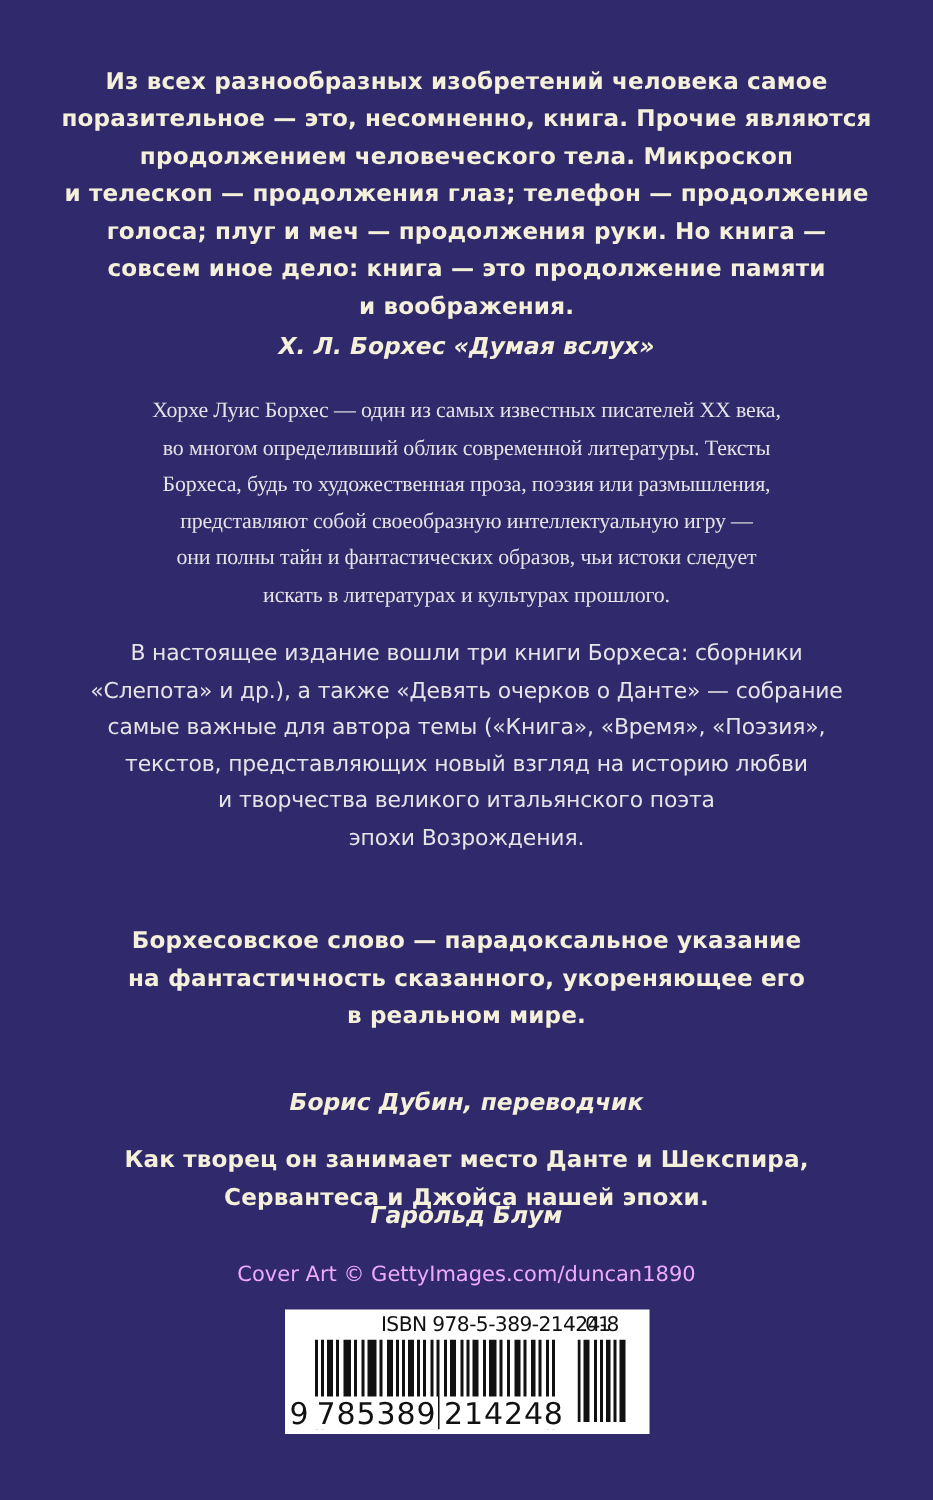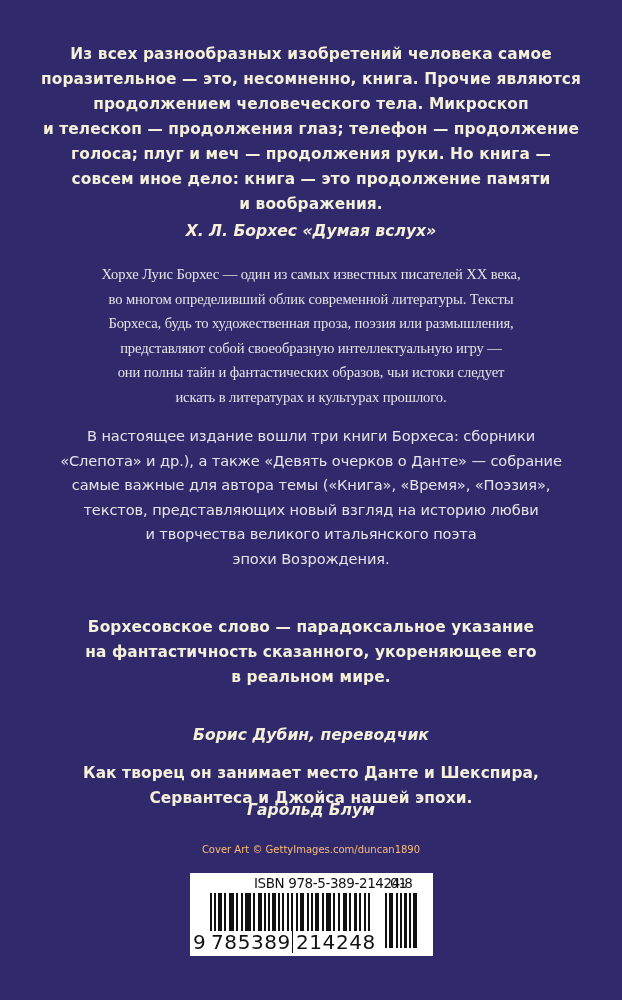--- a/index.html
+++ b/index.html
@@ -39,22 +39,22 @@
       line-height: 25px;
       color: #f4f0da;
     }
     .para {
       font-size: 14.6px;
       line-height: 24.5px;
       color: #e6e3e6;
       letter-spacing: -0.1px;
     }
     .credit {
-      font-size: 10px;
-      color: #fdba74;
+      font-size: 14px;
+      color: #f0abfc;
       line-height: 18px;
     }
     #q1 { top: 42px; }
     #q1-attr { top: 219px; }
     #p1 { top: 262px; font-family: Liberation Serif, serif; }
     #p2 { top: 424px; }
     #q2 { top: 615px; }
     #q2-attr { top: 693px; margin-top: 30px; }
     #q3 { top: 761px; }
     #q3-attr { top: 798px; }

